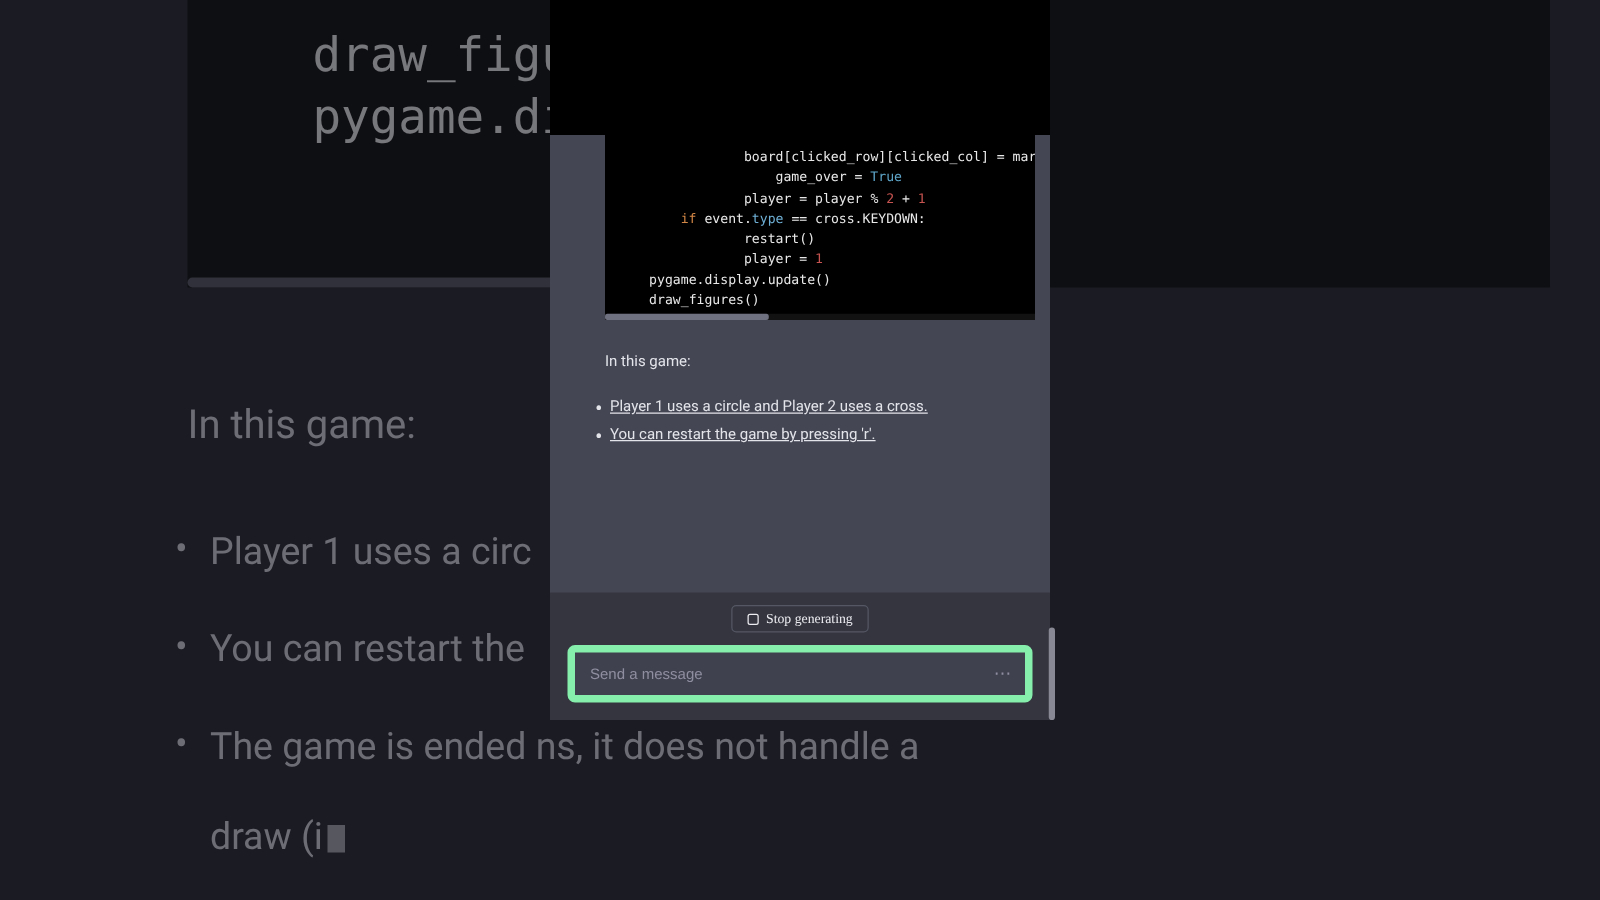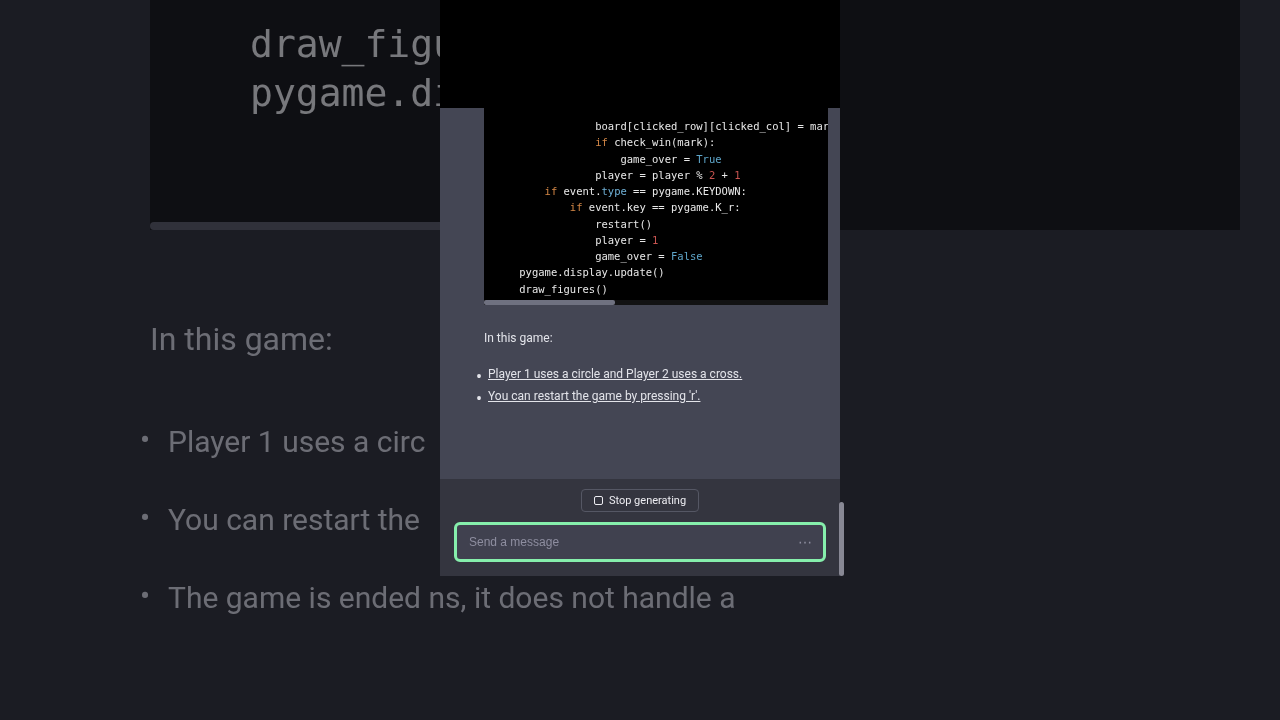--- a/index.html
+++ b/index.html
@@ -197,31 +197,32 @@
     gap: 6px;
     margin: 0 auto 10px auto;
     width: fit-content;
     border: 1px solid #555764;
     border-radius: 4px;
     padding: 4px 12px;
     font-size: 11px;
     color: #ececf1;
     background: #34353f;
     cursor: pointer;
+    font-family: Liberation Serif, serif;
   }
   .stop-icon {
     width: 9px;
     height: 9px;
     border: 1.3px solid #ececf1;
     border-radius: 2px;
   }
   .msg-input-wrap {
     position: relative;
     background: #40414f;
-    border: 3px solid #86efac;
+    border: 6px solid #86efac;
     border-radius: 6px;
     padding: 10px 40px 10px 12px;
   }
   .msg-input {
     width: 100%;
     background: transparent;
     border: none;
     outline: none;
     color: #ececf1;
     font-size: 12px;
@@ -260,38 +261,38 @@
     <div>pygame.disp</div>
     <div class="bg-code-scrollbar"></div>
   </div>
   <div class="bg-text">
     <div class="bg-text-heading">In this game:</div>
     <ul class="bg-bullets">
       <li><span>Player 1 uses a circ</span></li>
       <li><span>You can restart the</span></li>
       <li><span>The game is ended</span><span>     </span><span>ns, it does not handle a</span></li>
     </ul>
+    <div style="margin-top:4px; margin-left:18px; font-size:30px;">
+      <span>draw (i</span><span class="cursor-block"></span>
+    </div>
   </div>
 </div>
 
 <div class="fg-column">
   <div class="fg-inner">
     <div class="fg-top-black"></div>
     <div class="panel">
 
       <div class="code-box" id="codebox">
           <div class="code-line"><span>                </span><span>board[clicked_row][clicked_col] = mark</span></div>
-          <div class="code-line"><span>                </span><span class="tok-kw">if </span><span>check_win(mark):</span></div>
           <div class="code-line"><span>                    </span><span>game_over = </span><span class="tok-const">True</span></div>
           <div class="code-line"><span>                </span><span>player = player % </span><span class="tok-num">2</span><span> + </span><span class="tok-num">1</span></div>
-          <div class="code-line"><span>        </span><span class="tok-kw">if </span><span>event.</span><span class="tok-attr">type</span><span> == pygame.KEYDOWN:</span></div>
-          <div class="code-line"><span>            </span><span class="tok-kw">if </span><span>event.key == pygame.K_r:</span></div>
+          <div class="code-line"><span>        </span><span class="tok-kw">if </span><span>event.</span><span class="tok-attr">type</span><span> == cross.KEYDOWN:</span></div>
           <div class="code-line"><span>                </span><span>restart()</span></div>
           <div class="code-line"><span>                </span><span>player = </span><span class="tok-num">1</span></div>
-          <div class="code-line"><span>                </span><span>game_over = </span><span class="tok-const">False</span></div>
           <div class="code-line"><span></span><span></span></div>
           <div class="code-line"><span>    </span><span>pygame.display.update()</span></div>
           <div class="code-line"><span>    </span><span>draw_figures()</span></div>
         <div class="scroll-track"></div>
         <div class="scroll-thumb"></div>
       </div>
 
       <div class="explain">
         <div class="explain-heading">In this game:</div>
         <ul class="explain-list">

